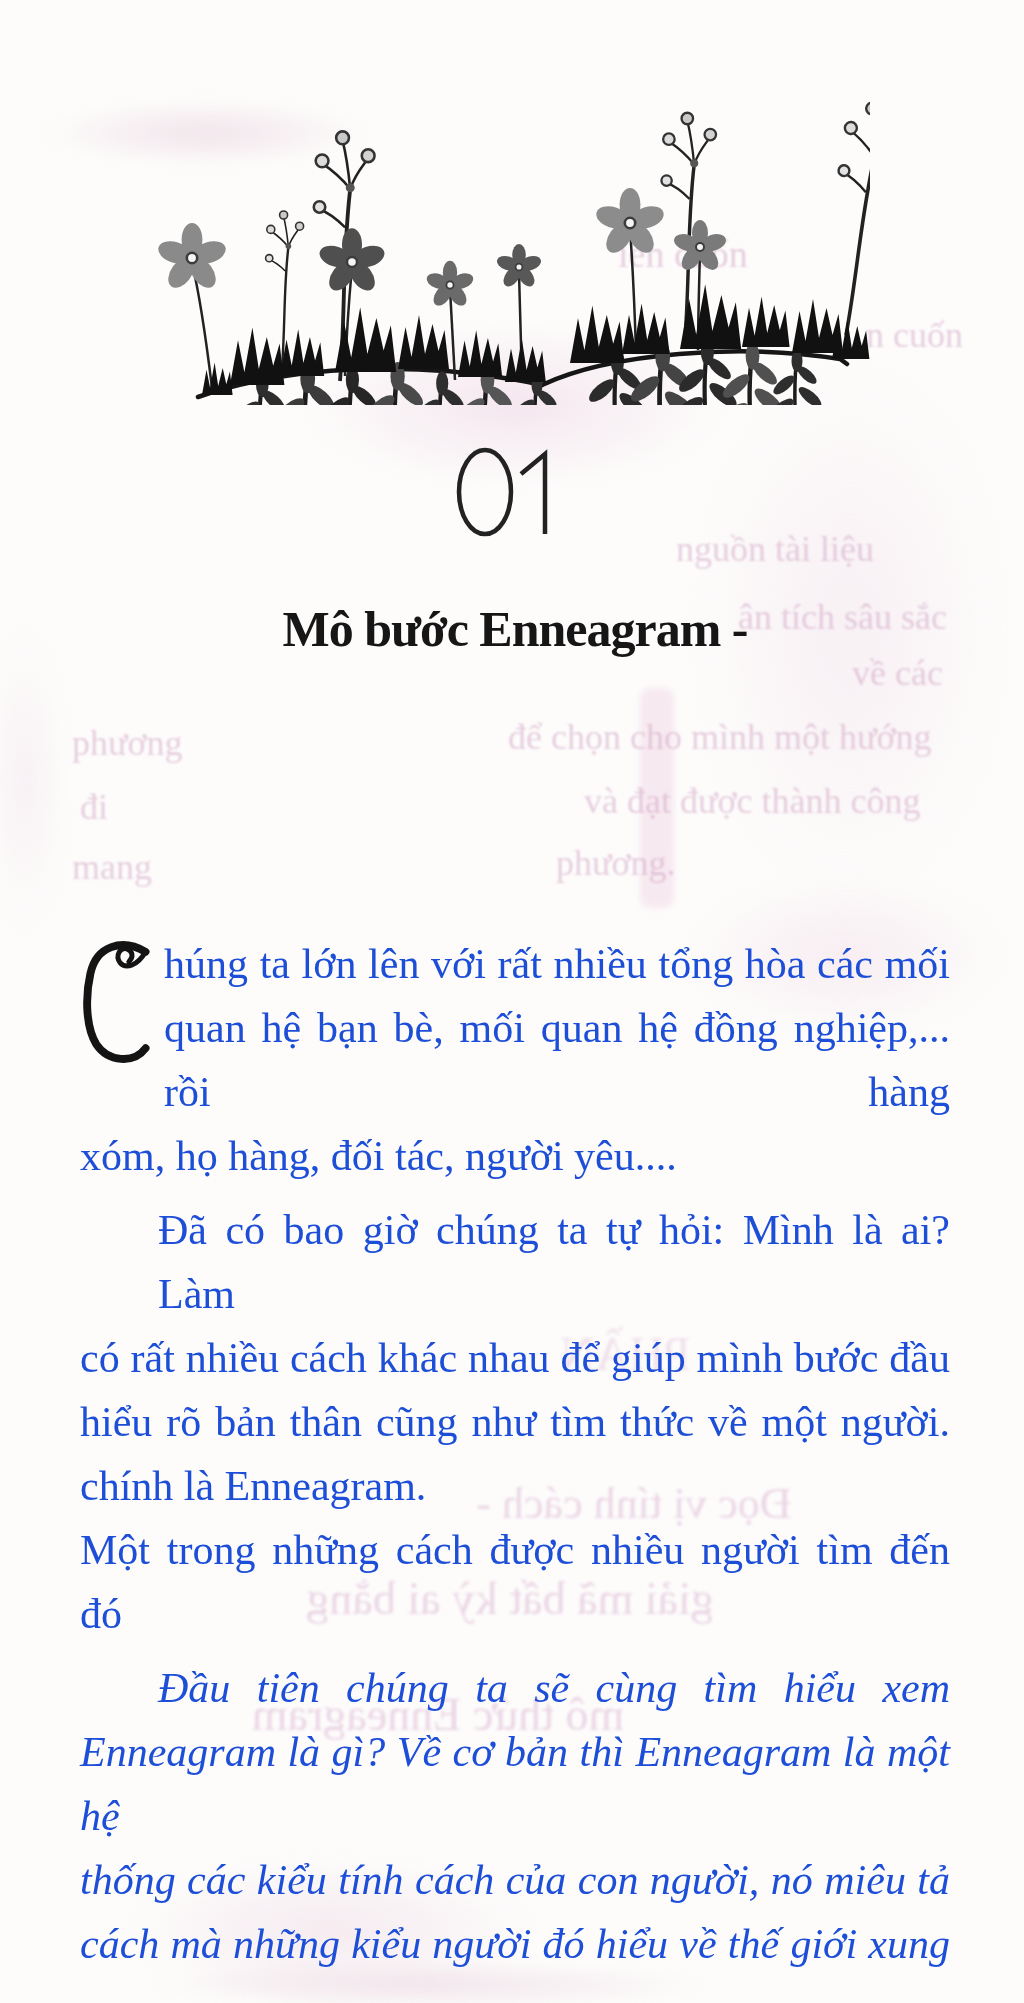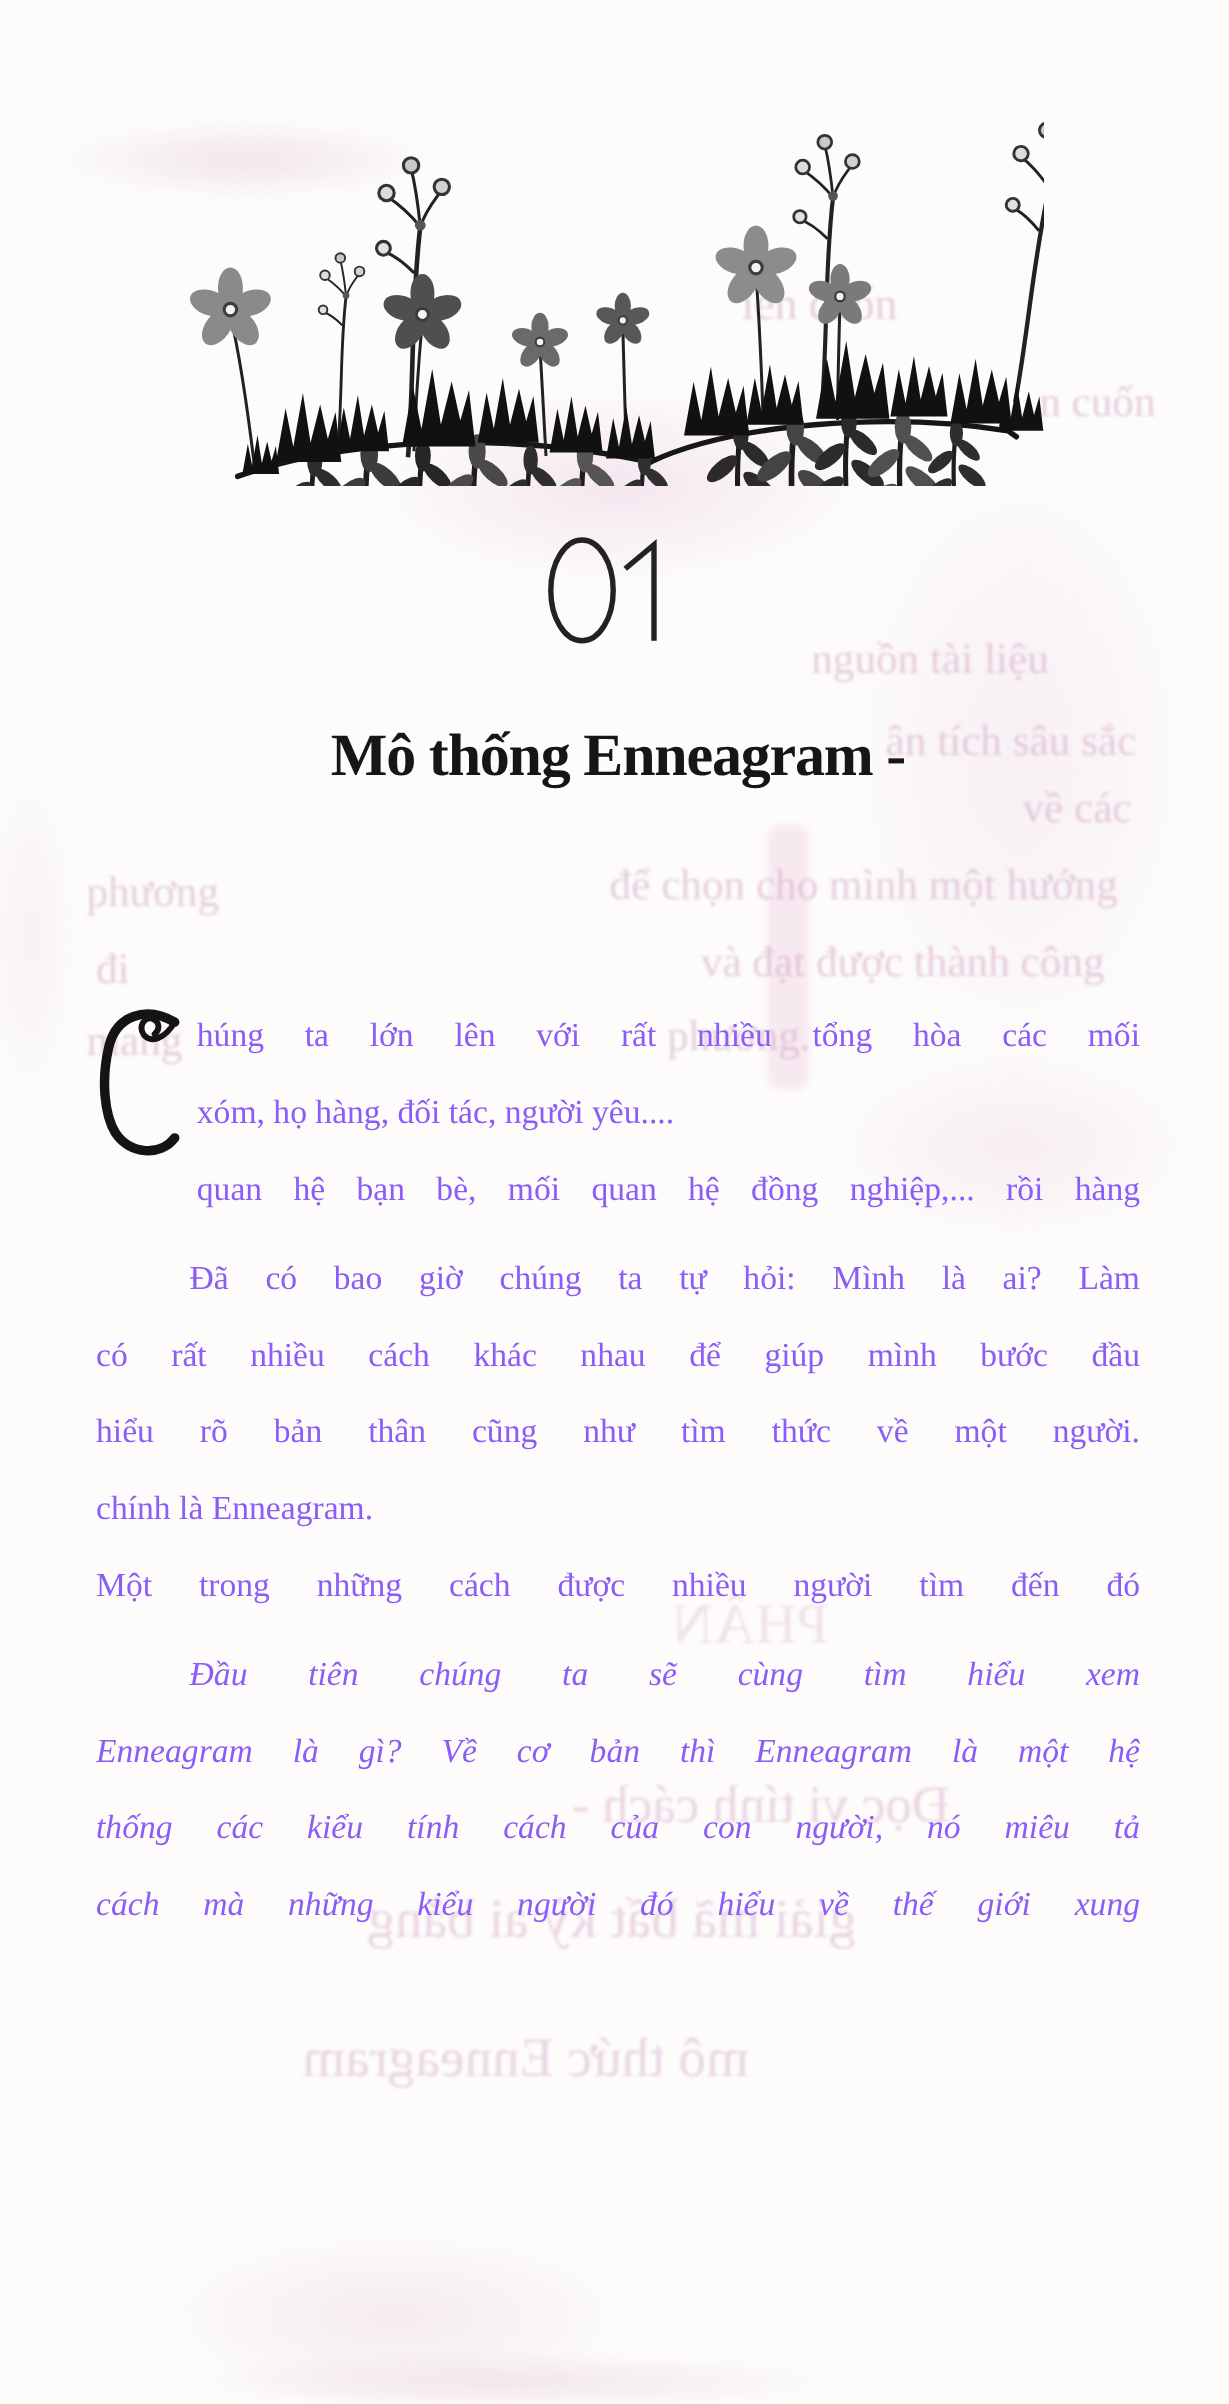--- a/index.html
+++ b/index.html
@@ -43,23 +43,23 @@
     text-align:center;
     font-weight:700;
     font-size:50px;
     line-height:67px;
     letter-spacing:-1px;
     color:#161616;
   }
 
   
   .body-block{
-    position:absolute;left:80px;top:832px;width:870px;
-    font-size:28px;line-height:64px;
-    color:#8b5cf6;
+    position:absolute;left:80px;top:932px;width:870px;
+    font-size:42px;line-height:64px;
+    color:#1d4ed8;
   }
   .para{margin:0 0 10px 0;}
   .para:last-child{margin-bottom:0;font-style:italic;}
   .bline{
     text-align:justify;
     text-align-last:justify;
     white-space:normal;
   }
   .bline.end{text-align-last:left;}
   .bline.indent{padding-left:78px;}
@@ -191,35 +191,35 @@
 </svg>
 
 <div id="chapnum" aria-label="01">
   <svg width="120" height="92" viewBox="0 0 120 92" xmlns="http://www.w3.org/2000/svg">
     <ellipse cx="30" cy="46" rx="26" ry="42" fill="none" stroke="#222" stroke-width="4.5"></ellipse>
     <path d="M66,28 L90,8 L90,88" fill="none" stroke="#222" stroke-width="4.5" stroke-linejoin="miter"></path>
   </svg>
 </div>
 
 <div class="title-block">
-  <div>Mô thống Enneagram -</div>
+  <div>Mô bước Enneagram -</div>
 </div>
 
 <div class="body-block">
 
   <div class="para">
     <div class="dropcap" aria-label="C">
       <svg width="78" height="126" viewBox="0 0 74 128" xmlns="http://www.w3.org/2000/svg">
         <path d="M64,14 C40,0 14,8 8,36 C2,62 4,92 14,108 C26,126 52,128 64,112" fill="none" stroke="#141414" stroke-width="8" stroke-linecap="round"></path>
         <path d="M64,14 C56,28 44,32 38,25 C33,18 38,9 45,11 C51,13 52,20 47,24" fill="none" stroke="#141414" stroke-width="5" stroke-linecap="round"></path>
       </svg>
     </div>
     <div class="bline">húng ta lớn lên với rất nhiều tổng hòa các mối</div>
+    <div class="bline">quan hệ bạn bè, mối quan hệ đồng nghiệp,... rồi hàng</div>
     <div class="bline end">xóm, họ hàng, đối tác, người yêu....</div>
-    <div class="bline">quan hệ bạn bè, mối quan hệ đồng nghiệp,... rồi hàng</div>
   </div>
 
   <div class="para">
     <div class="bline indent">Đã có bao giờ chúng ta tự hỏi: Mình là ai? Làm</div>
     <div class="bline">có rất nhiều cách khác nhau để giúp mình bước đầu</div>
     <div class="bline">hiểu rõ bản thân cũng như tìm thức về một người.</div>
     <div class="bline end">chính là Enneagram.</div>
     <div class="bline">Một trong những cách được nhiều người tìm đến đó</div>
   </div>
 

